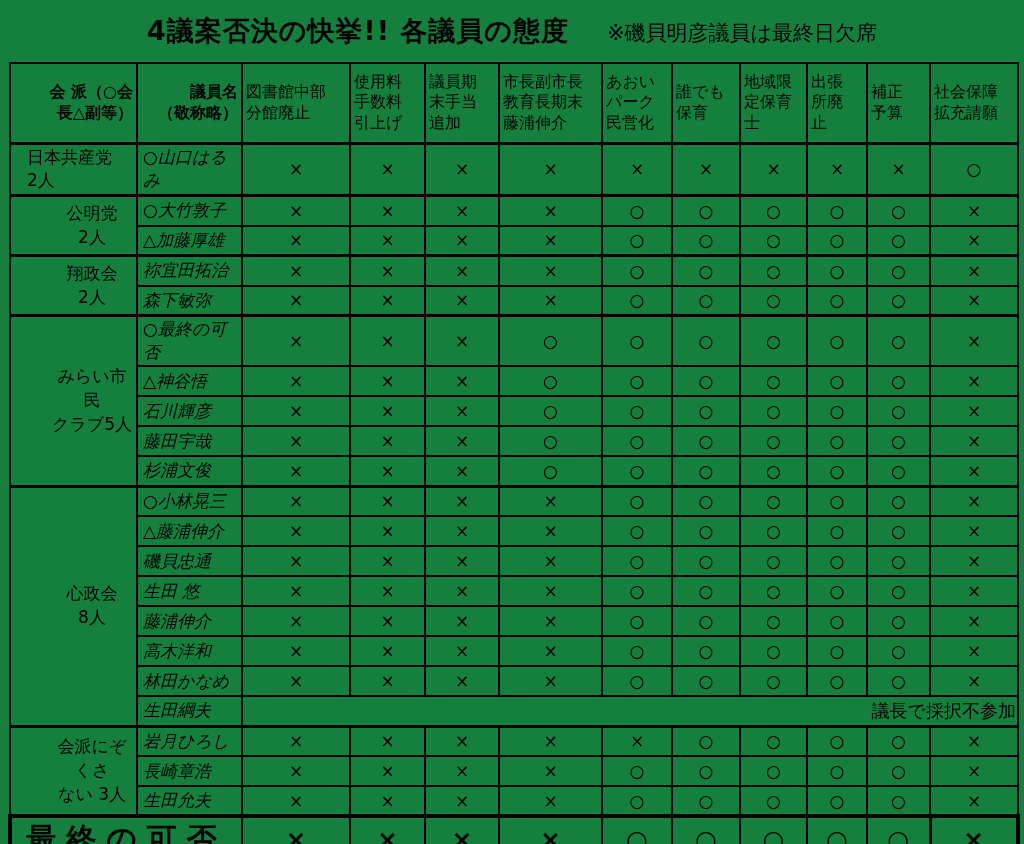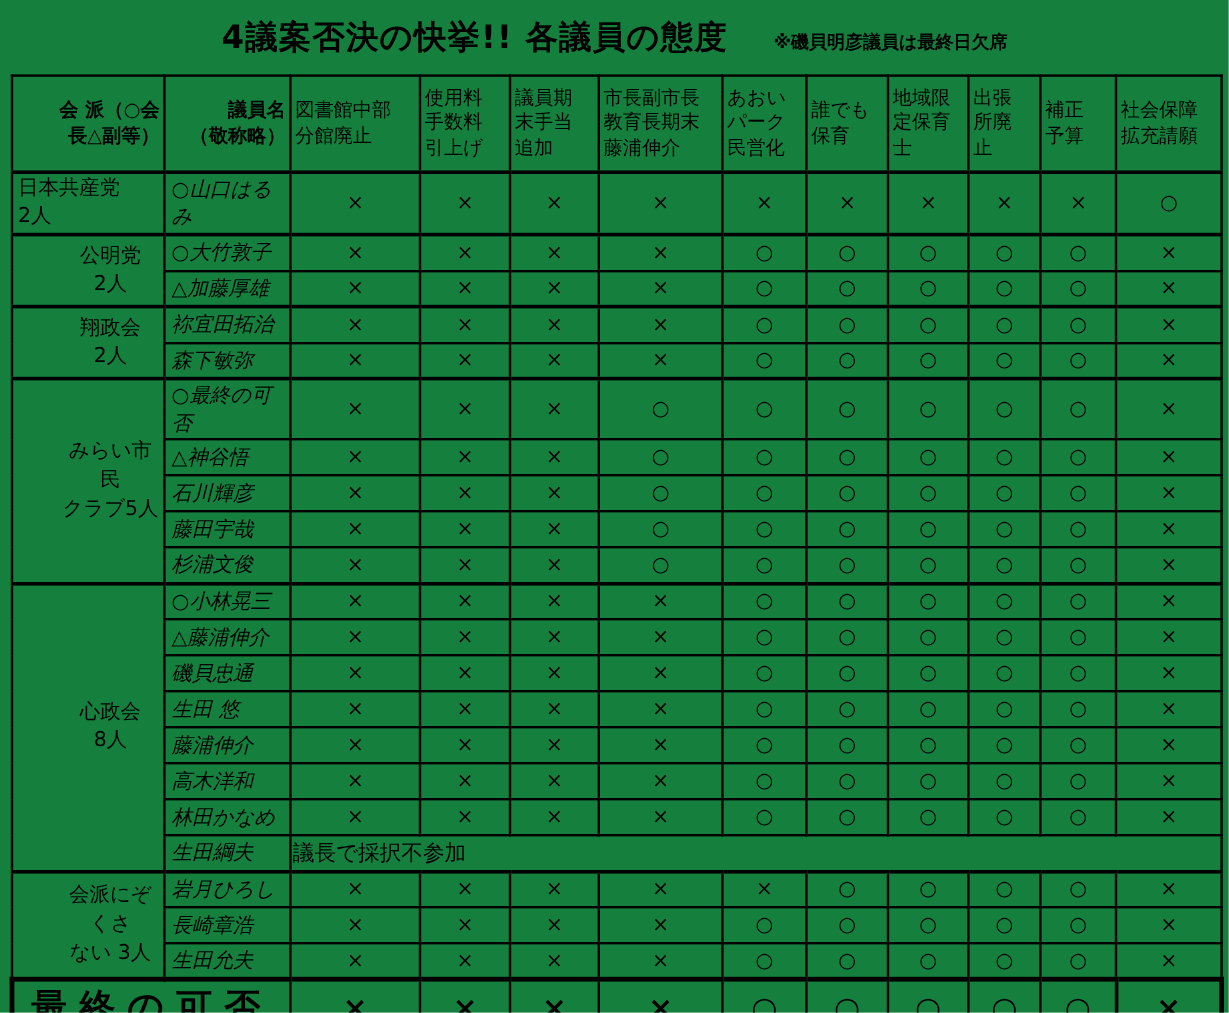--- a/index.html
+++ b/index.html
@@ -1,33 +1,33 @@
 <!DOCTYPE html>
 <html lang="ja"><head>
 <meta charset="utf-8">
 <style>
   html,body{margin:0;padding:0;background:#fff;color:#000;
     font-family:"DejaVu Sans",sans-serif;}
   .page{position:relative;width:1024px;height:844px;background:#15803d;overflow:hidden;}
   .title-row{display:flex;justify-content:center;align-items:baseline;gap:38px;padding-top:13px;}
   .title{font-size:27px;font-weight:bold;margin:0;letter-spacing:1px;}
-  .note{font-size:15px;font-weight:bold;}
+  .note{font-size:21px;font-weight:normal;}
   table{border-collapse:collapse;table-layout:fixed;width:1008px;margin:13px 0 0 8px;
     border:2px solid #000;}
   th,td{border:2px solid #000;overflow:hidden;}
   thead tr{height:80px;}
   tbody tr{height:30px;}
   th{white-space:pre-line;font-size:16px;font-weight:normal;text-align:left;
     vertical-align:middle;padding:1px 3px;line-height:1.3;}
   th.center{text-align:right;font-weight:bold;}
   td.faction{text-align:center;white-space:pre-line;font-size:17px;vertical-align:middle;line-height:1.4;padding-left:38px;}
-  td.faction.left{text-align:left;padding-left:4px;}
+  td.faction.left{text-align:left;padding-left:16px;}
   td.name{text-align:left;font-size:17px;padding-left:5px;vertical-align:middle;font-style:italic;}
   td.mark{text-align:center;font-size:17px;vertical-align:middle;}
-  td.notecell{text-align:left;font-size:18px;vertical-align:middle;margin-top:32px;}
+  td.notecell{text-align:right;font-size:18px;vertical-align:middle;margin-top:32px;}
   tr.gs td{border-top:3px solid #000;}
   tr.final{height:38px;}
   tr.final td{border-top:4px solid #000;border-bottom:4px solid #000;font-weight:bold;}
   tr.final td:first-child{border-left:4px solid #000;}
   tr.final td:last-child{border-right:4px solid #000;border-left:3px solid #000;}
   td.final-label{font-size:30px;text-align:center;letter-spacing:10px;vertical-align:middle;}
   tr.final td.mark{font-size:25px;}
 </style>
 </head>
 <body>

